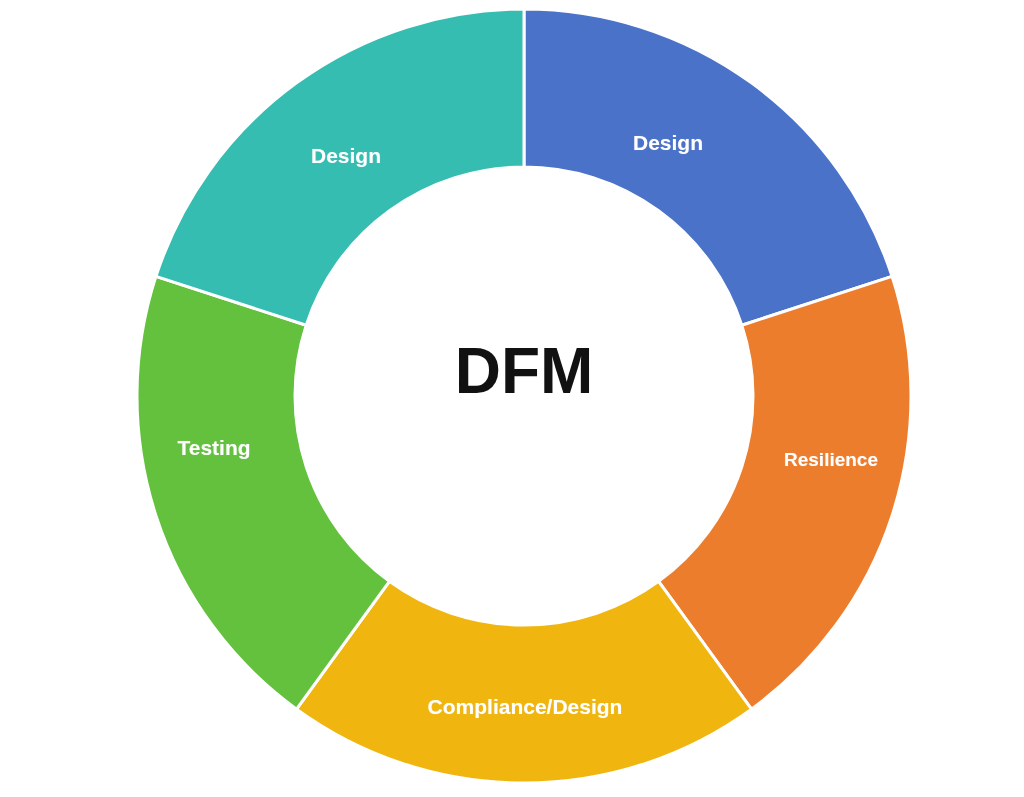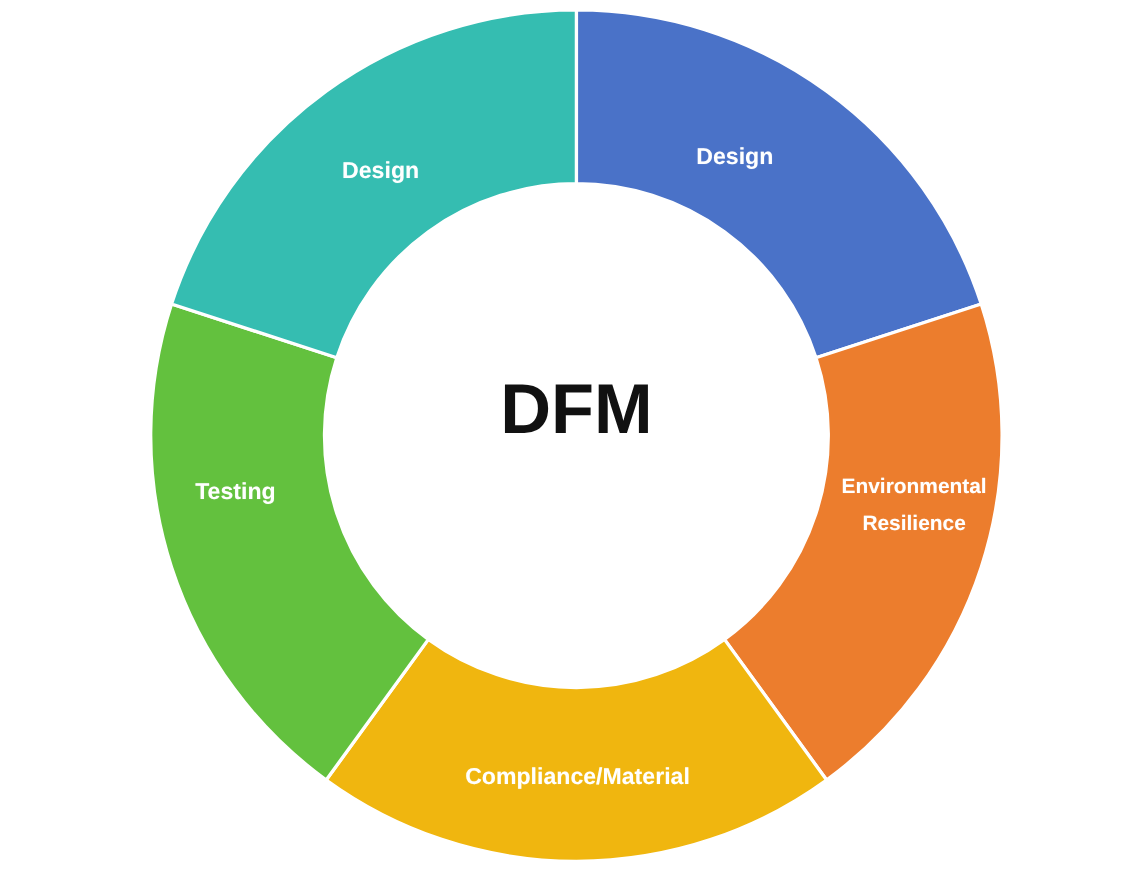--- a/index.html
+++ b/index.html
@@ -84,25 +84,24 @@
     </svg>
 
   <div class="center-title">
     <div class="t1">DFM</div>
   </div>
 
 <div class="seg-label" style="left: 668px; top: 143px; font-size: 21px; line-height: 26px;">
       <div>Design</div>
     </div>
     <div class="seg-label" style="left: 831px; top: 460px; font-size: 19px; line-height: 34px;">
-      <div>Environmental</div>
       <div>Resilience</div>
     </div>
     <div class="seg-label" style="left: 525px; top: 707px; font-size: 21px; line-height: 26px;">
-      <div>Compliance/Material</div>
+      <div>Compliance/Design</div>
     </div>
     <div class="seg-label" style="left: 214px; top: 448px; font-size: 21px; line-height: 26px;">
       <div>Testing</div>
     </div>
     <div class="seg-label" style="left: 346px; top: 156px; font-size: 21px; line-height: 26px;">
       <div>Design</div>
     </div>
   </div>
 
 </body></html>

